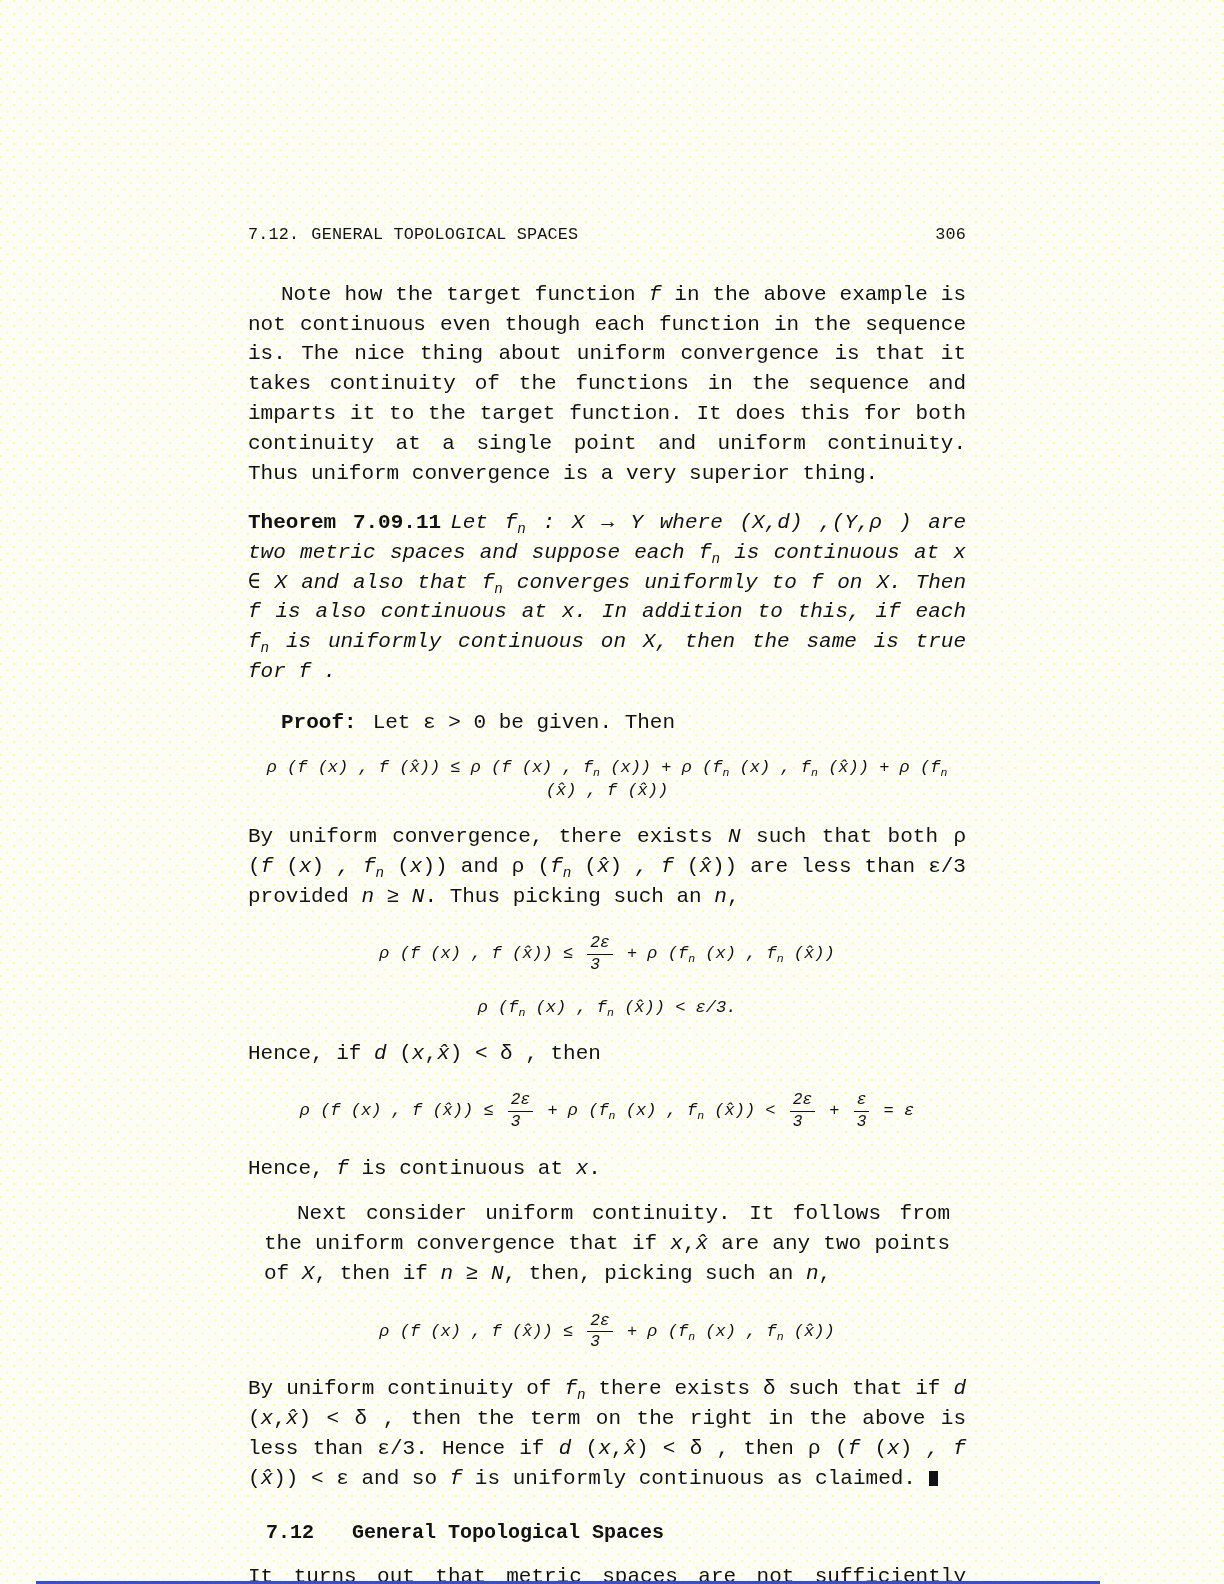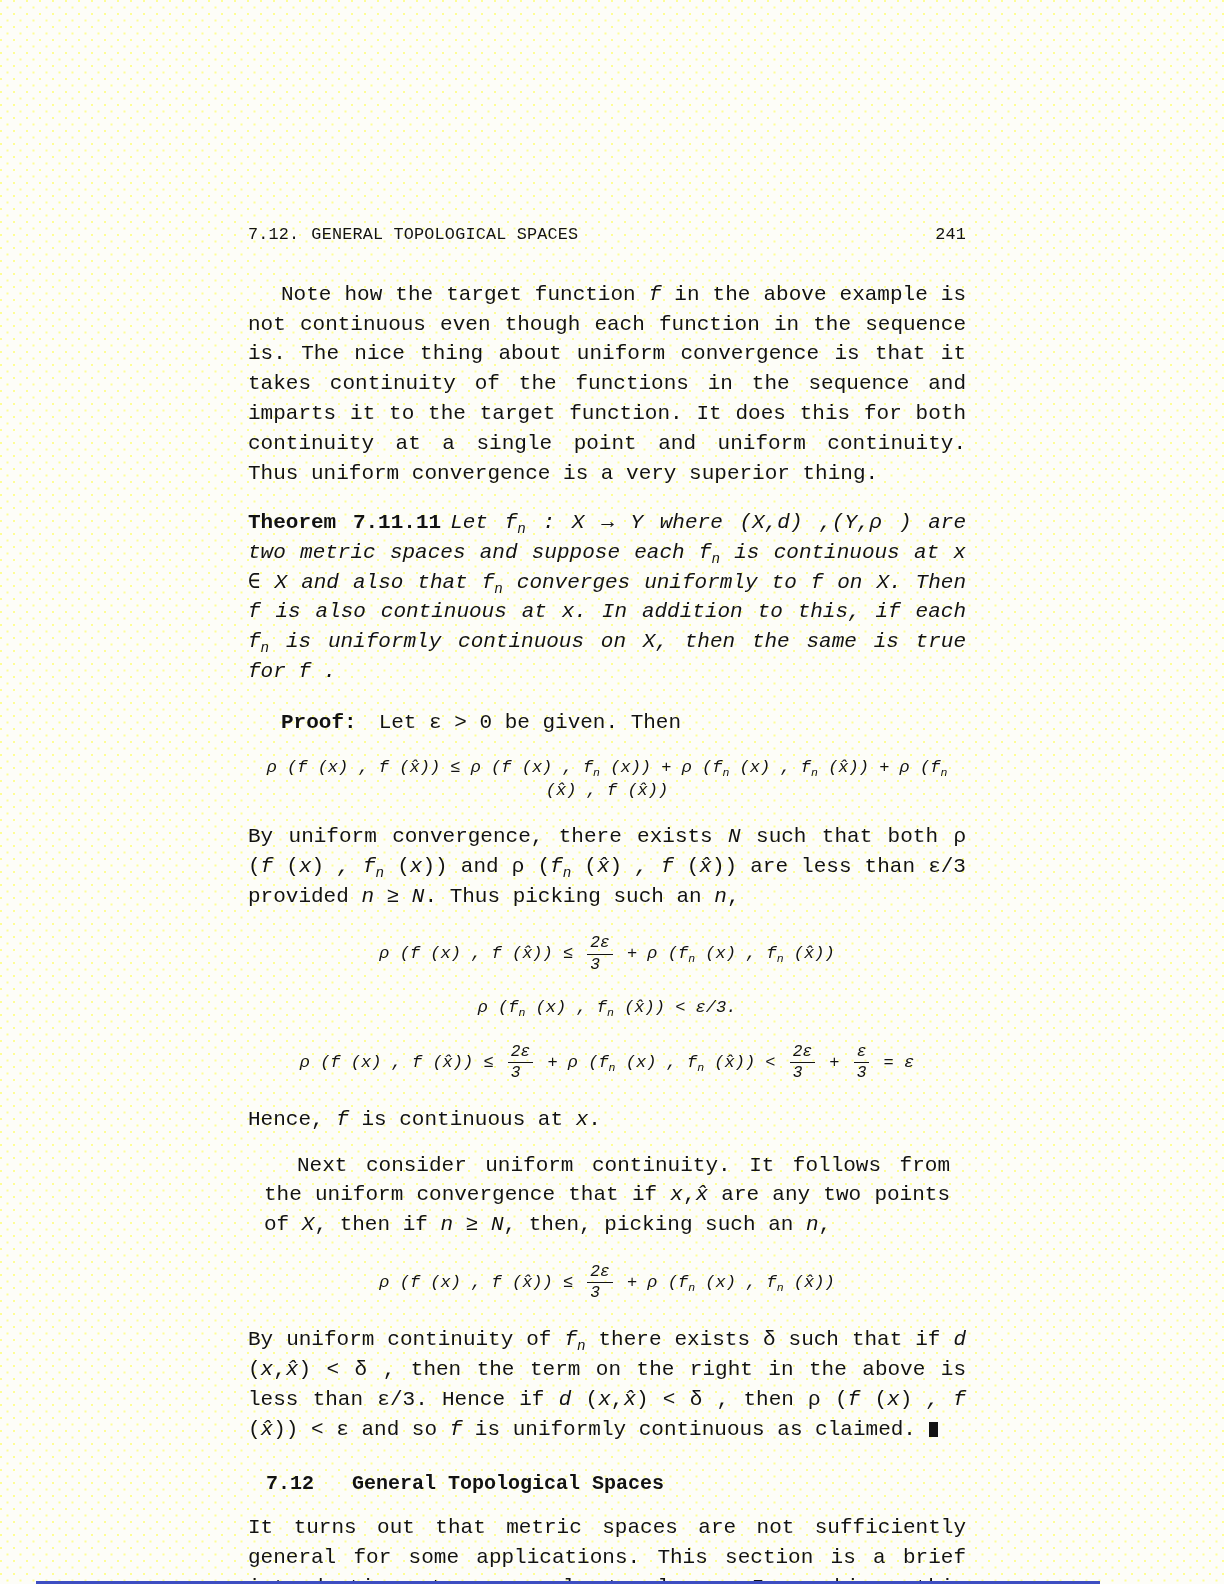--- a/index.html
+++ b/index.html
@@ -32,21 +32,21 @@
   .rh-title{margin-left:12px;}
   .body{
     font-size:21px;line-height:1.423;text-align:justify;
     margin:0;
   }
   .p-intro{margin:33px 0 0;text-indent:33px;}
   .thm{margin:19px 0 0;}
   .thm .thm-body{font-style:italic;}
   .thm-label{font-weight:bold;font-style:normal;margin-right:9px;}
   .proof{margin:21px 0 0;text-indent:33px;}
-  .proof-label{font-weight:bold;margin-right:22px;}
+  .proof-label{font-weight:bold;margin-right:16px;}
   .p-flow{margin:0;}
   .p-indent{margin:16px;text-indent:33px;}
   .eq{
     margin:19px 0;
     text-align:center;
     font-style:italic;
     font-size:17px;
     line-height:1.35;
   }
   sub{font-size:68%;line-height:0;}
@@ -77,42 +77,43 @@
 </style>
 </head>
 <body>
 
 <div class="page">
 
   <div class="runhead">
     <div>
       <span>7.12.</span><span class="rh-title">GENERAL TOPOLOGICAL SPACES</span>
     </div>
-    <div>241</div>
+    <div>306</div>
   </div>
 
   <p class="body p-intro">Note how the target function <i>f</i> in the above example is not continuous even though each function in the sequence is. The nice thing about uniform convergence is that it takes continuity of the functions in the sequence and imparts it to the target function. It does this for both continuity at a single point and uniform continuity. Thus uniform convergence is a very superior thing.</p>
 
   <p class="body thm">
-    <span class="thm-label">Theorem 7.11.11</span><span class="thm-body">Let f<sub>n</sub> : X → Y where (X,d) ,(Y,ρ ) are two metric spaces and suppose each f<sub>n</sub> is continuous at x ∈ X and also that f<sub>n</sub> converges uniformly to f on X. Then f is also continuous at x. In addition to this, if each f<sub>n</sub> is uniformly continuous on X, then the same is true for f .</span>
+    <span class="thm-label">Theorem 7.09.11</span><span class="thm-body">Let f<sub>n</sub> : X → Y where (X,d) ,(Y,ρ ) are two metric spaces and suppose each f<sub>n</sub> is continuous at x ∈ X and also that f<sub>n</sub> converges uniformly to f on X. Then f is also continuous at x. In addition to this, if each f<sub>n</sub> is uniformly continuous on X, then the same is true for f .</span>
   </p>
 
   <p class="body proof">
     <span class="proof-label">Proof:</span><span>Let ε &gt; 0 be given. Then</span>
   </p>
 
   <div class="eq">ρ (f (x) , f (x̂)) ≤ ρ (f (x) , f<sub>n</sub> (x)) + ρ (f<sub>n</sub> (x) , f<sub>n</sub> (x̂)) + ρ (f<sub>n</sub> (x̂) , f (x̂))</div>
 
   <p class="body p-flow">By uniform convergence, there exists <i>N</i> such that both ρ (<i>f</i> (<i>x</i>) <i>, f<sub>n</sub></i> (<i>x</i>)) and ρ (<i>f<sub>n</sub></i> (<i>x̂</i>) <i>, f</i> (<i>x̂</i>)) are less than ε/3 provided <i>n</i> ≥ <i>N</i>. Thus picking such an <i>n</i>,</p>
 
   <div class="eq">ρ (f (x) , f (x̂)) ≤ <span class="frac"><span class="fn">2ε</span><span class="fd">3</span></span> + ρ (f<sub>n</sub> (x) , f<sub>n</sub> (x̂))</div>
 
 
   <div class="eq">ρ (f<sub>n</sub> (x) , f<sub>n</sub> (x̂)) &lt; ε/3.</div>
 
+  <p class="body p-flow">Hence, if <i>d</i> (<i>x</i>,<i>x̂</i>) &lt; δ , then</p>
 
   <div class="eq">ρ (f (x) , f (x̂)) ≤ <span class="frac"><span class="fn">2ε</span><span class="fd">3</span></span> + ρ (f<sub>n</sub> (x) , f<sub>n</sub> (x̂)) &lt; <span class="frac"><span class="fn">2ε</span><span class="fd">3</span></span> + <span class="frac"><span class="fn">ε</span><span class="fd">3</span></span> = ε</div>
 
   <p class="body p-flow">Hence, <i>f</i> is continuous at <i>x</i>.</p>
 
   <p class="body p-indent">Next consider uniform continuity. It follows from the uniform convergence that if <i>x</i>,<i>x̂</i> are any two points of <i>X</i>, then if <i>n</i> ≥ <i>N</i>, then, picking such an <i>n</i>,</p>
 
   <div class="eq">ρ (f (x) , f (x̂)) ≤ <span class="frac"><span class="fn">2ε</span><span class="fd">3</span></span> + ρ (f<sub>n</sub> (x) , f<sub>n</sub> (x̂))</div>
 
   <p class="body p-flow"><span>By uniform continuity of <i>f<sub>n</sub></i> there exists δ such that if <i>d</i> (<i>x</i>,<i>x̂</i>) &lt; δ , then the term on the right in the above is less than ε/3. Hence if <i>d</i> (<i>x</i>,<i>x̂</i>) &lt; δ , then ρ (<i>f</i> (<i>x</i>) <i>, f</i> (<i>x̂</i>)) &lt; ε and so <i>f</i> is uniformly continuous as claimed.</span><span class="qed"></span></p>

